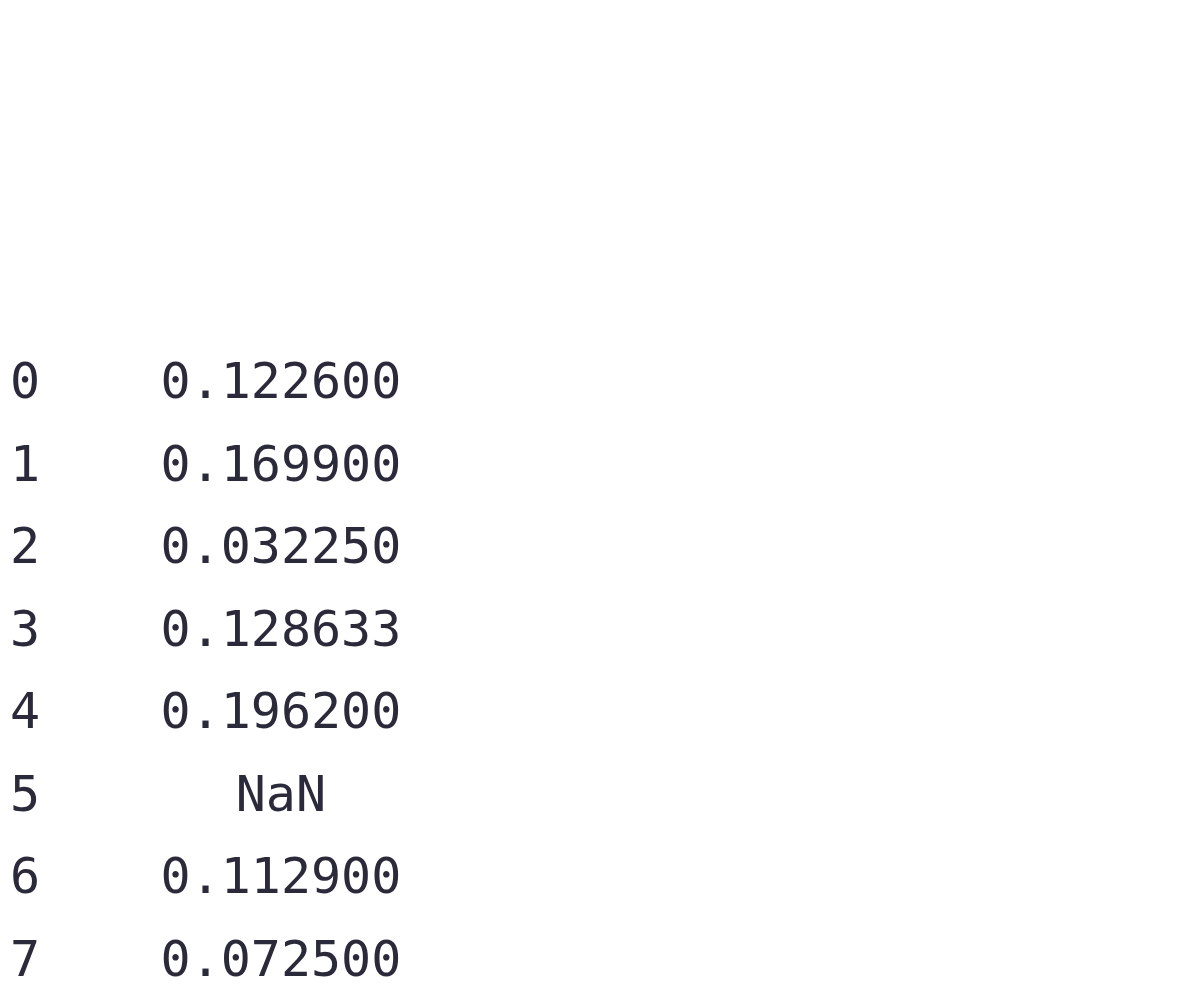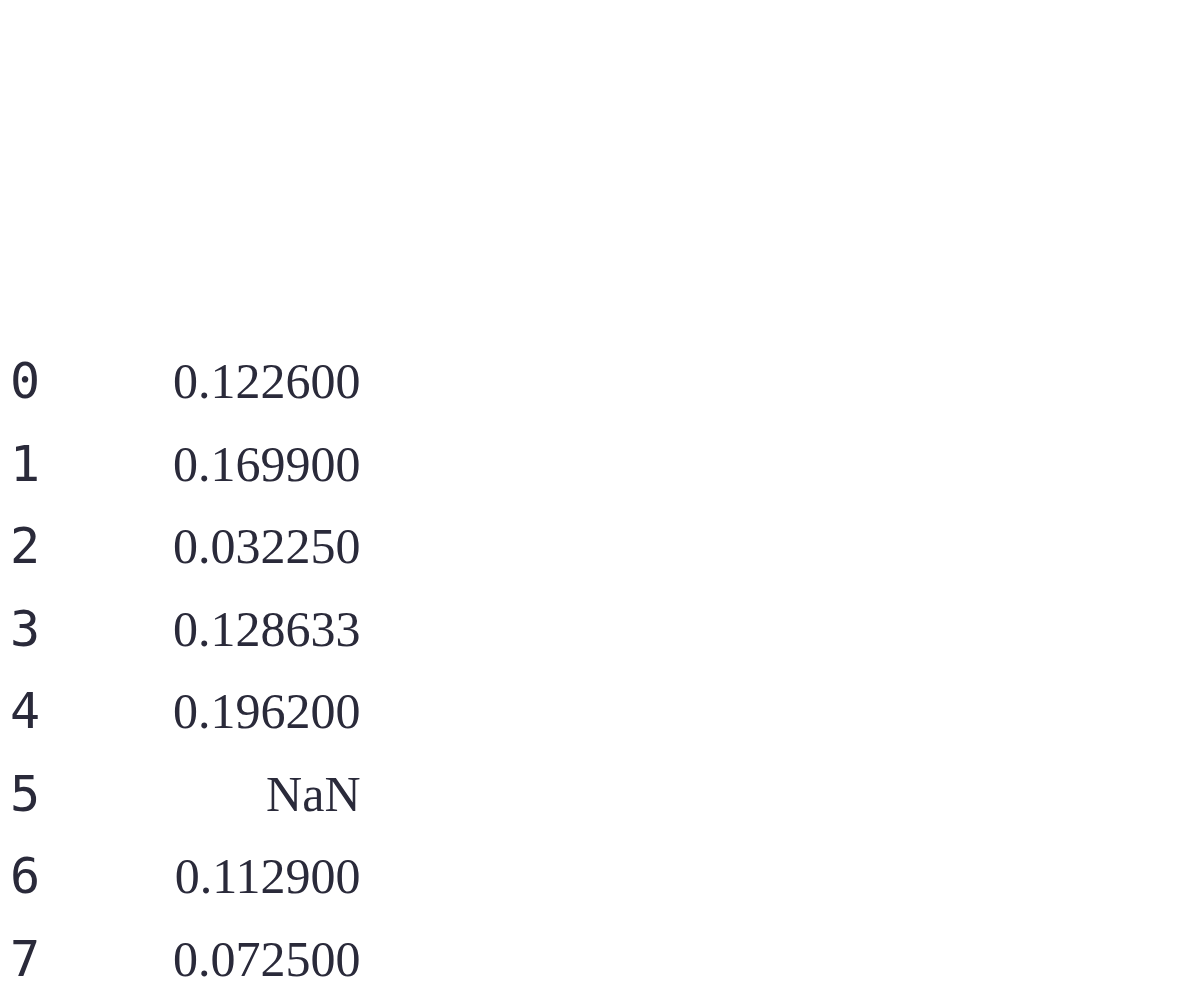--- a/index.html
+++ b/index.html
@@ -23,22 +23,21 @@
       width: 1ch;
       text-align: left;
     }
     .gap {
       display: inline-block;
       width: 4ch;
     }
     .val {
       display: inline-block;
       width: 8ch;
-      text-align: right;
-      font-family: Liberation Serif, serif;
+      text-align: center;
     }
   </style>
 </head>
 <body>
 
 
 
 <div class="output-block"><span class="row"><span class="idx">0</span><span class="gap"></span><span class="val">0.122600</span></span><span class="row"><span class="idx">1</span><span class="gap"></span><span class="val">0.169900</span></span><span class="row"><span class="idx">2</span><span class="gap"></span><span class="val">0.032250</span></span><span class="row"><span class="idx">3</span><span class="gap"></span><span class="val">0.128633</span></span><span class="row"><span class="idx">4</span><span class="gap"></span><span class="val">0.196200</span></span><span class="row"><span class="idx">5</span><span class="gap"></span><span class="val">NaN</span></span><span class="row"><span class="idx">6</span><span class="gap"></span><span class="val">0.112900</span></span><span class="row"><span class="idx">7</span><span class="gap"></span><span class="val">0.072500</span></span><span class="row"><span class="idx">8</span><span class="gap"></span><span class="val">0.102450</span></span></div>
 
 

